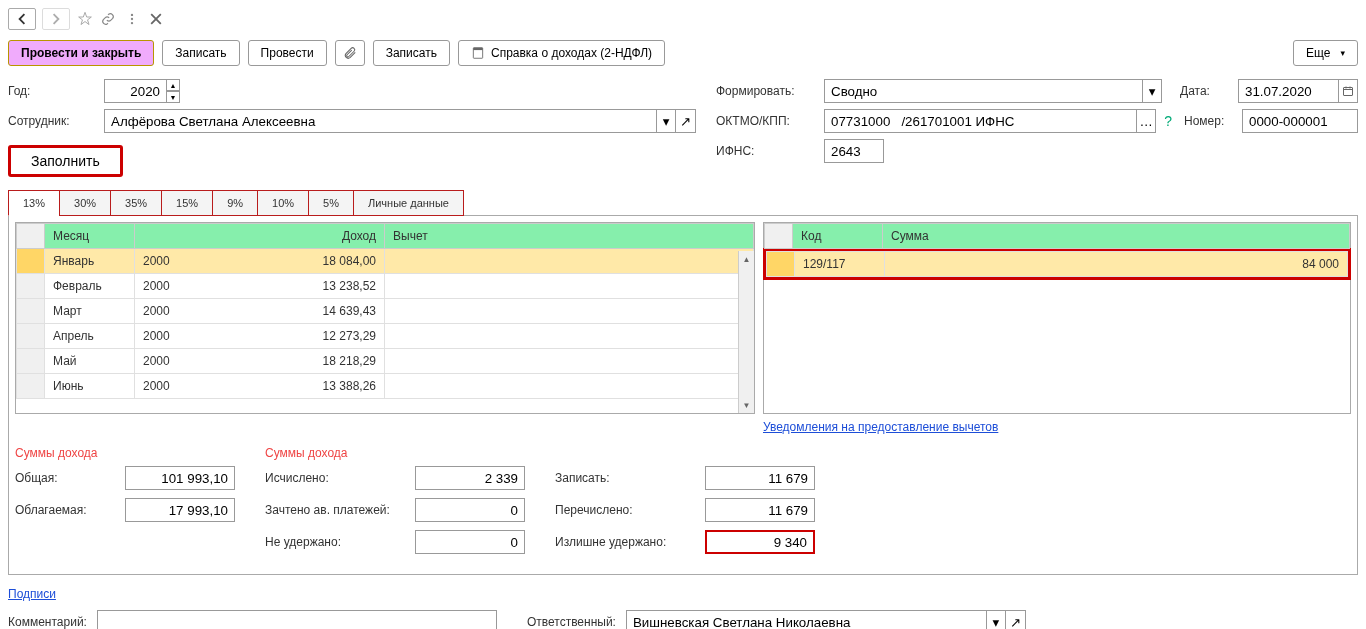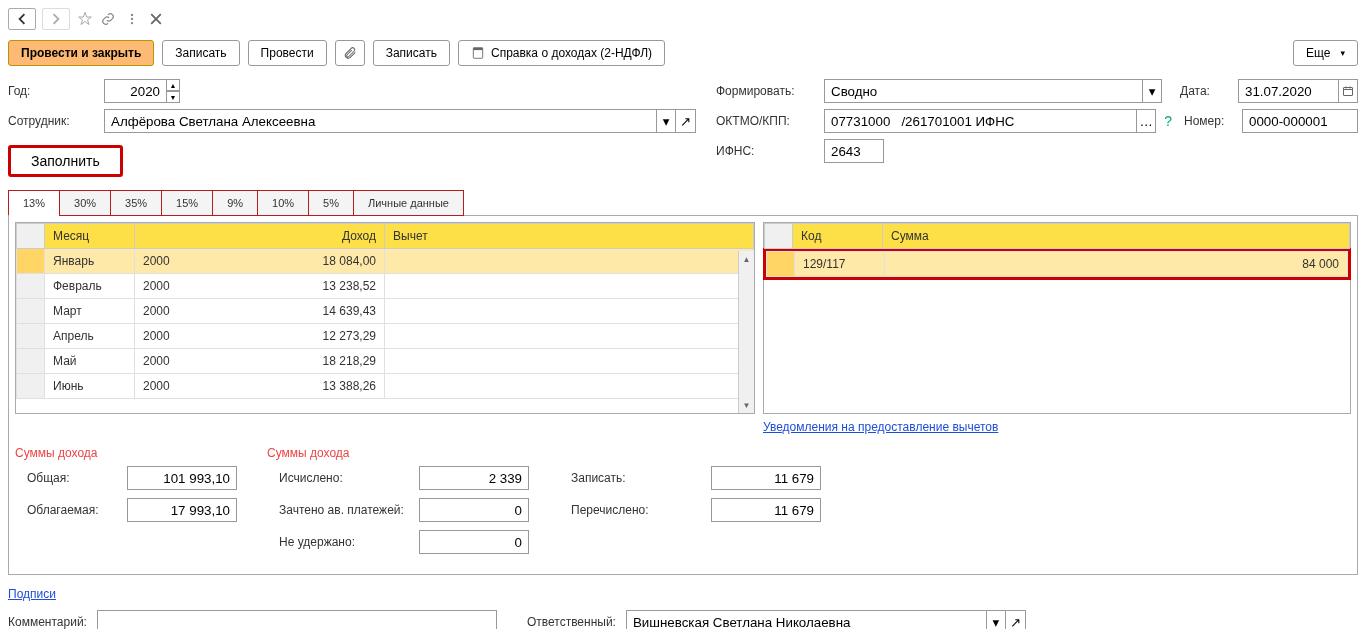--- a/index.html
+++ b/index.html
@@ -8,21 +8,21 @@
 .titlebar { display: flex; align-items: center; gap: 6px; padding: 4px 0 8px; }
 .nav-btn { width: 28px; height: 22px; border: 1px solid #aaa; background: #fff; display: flex; align-items: center; justify-content: center; cursor: pointer; border-radius: 2px; }
 .nav-btn svg { width: 12px; height: 12px; }
 .star-icon { width: 18px; height: 18px; display: flex; align-items: center; justify-content: center; }
 .title-text { font-size: 18px; font-weight: normal; flex: 1; }
 .title-right { display: flex; gap: 8px; align-items: center; }
 .title-right .ico { width: 16px; height: 16px; display: flex; align-items: center; justify-content: center; cursor: pointer; }
 
 .toolbar { display: flex; align-items: center; gap: 8px; padding: 2px 0 10px; }
 .btn { height: 26px; padding: 0 12px; border: 1px solid #999; background: #fff; cursor: pointer; border-radius: 3px; font-size: 12px; display: flex; align-items: center; gap: 6px; }
-.btn-primary { background: #fdba74; border-color: #b89500; font-weight: bold; }
+.btn-primary { background: #f0abfc; border-color: #b89500; font-weight: bold; }
 .btn-icon { width: 30px; padding: 0; justify-content: center; }
 .toolbar-spacer { flex: 1; }
 .btn-more::after { content: "▾"; margin-left: 4px; font-size: 9px; }
 
 .form-row { display: flex; align-items: center; gap: 8px; padding: 3px 0; }
 .col-left { width: 688px; }
 .col-right { flex: 1; }
 .form-grid { display: flex; gap: 20px; }
 .lbl { width: 88px; }
 .input { height: 24px; border: 1px solid #999; padding: 0 6px; background: #fff; }
@@ -41,39 +41,39 @@
 .tab { padding: 6px 14px; border: 1px solid #b91c1c; background: #f4f4f4; cursor: pointer; margin-right: -1px; font-size: 11px; }
 .tab.active { background: #fff; border-bottom-color: #fff; }
 
 .panel { border: 1px solid #aaa; padding: 6px; margin-top: -1px; }
 .tables-row { display: flex; gap: 8px; align-items: stretch; }
 .tbl-wrap { border: 1px solid #aaa; }
 .tbl-left { width: 740px; height: 192px; overflow: hidden; position: relative; }
 .tbl-right { flex: 1; height: 192px; position: relative; }
 
 table { border-collapse: collapse; width: 100%; font-size: 12px; }
-th { background: #fde047; border: 1px solid #ccc; padding: 5px 8px; text-align: left; font-weight: normal; }
+th { background: #86efac; border: 1px solid #ccc; padding: 5px 8px; text-align: left; font-weight: normal; }
 td { border: 1px solid #e0e0e0; padding: 5px 8px; }
 .tbl-left td:nth-child(3), .tbl-left th:nth-child(3) { text-align: right; }
 .tbl-right td:nth-child(3) { text-align: right; }
 tr.sel td { background: #ffe9a8; }
 tr.sel td:first-child { background: #ffd666; }
 .row-marker { width: 28px; background: #f0f0f0 !important; }
 tr.sel .row-marker { background: #ffd666 !important; }
 .scrollbar { position: absolute; right: 0; top: 28px; bottom: 0; width: 16px; background: #f0f0f0; border-left: 1px solid #ccc; }
 .scroll-arrow { height: 16px; display: flex; align-items: center; justify-content: center; font-size: 8px; color: #666; cursor: pointer; }
 .tbl-right-inner { border: 3px solid #c00; margin: -1px; }
 
 .link { color: #1d4ed8; text-decoration: underline; cursor: pointer; font-size: 12px; }
 .link-row { padding: 6px 0; }
 
 .sums { display: flex; gap: 30px; padding: 6px 0; }
 .sum-col { }
 .sum-head { color: #ef4444; margin-bottom: 6px; }
-.sum-line { display: flex; align-items: center; gap: 10px; margin-bottom: 8px; margin-left: 12px; }
+.sum-line { display: flex; align-items: center; gap: 20px; margin-bottom: 8px; }
 .sum-line .lbl2 { width: 90px; }
 .sum-line .lbl3 { width: 130px; }
 .sum-line .input { width: 110px; text-align: right; }
 .sum-line .input.hl { border: 2px solid #c00; }
 
 .footer { padding-top: 6px; }
 .footer .form-row { gap: 10px; }
 </style>
 </head>
 <body>
@@ -358,20 +358,24 @@
     <div class="sum-col">
       <div class="sum-head">&nbsp;</div>
       <div class="sum-line">
           <span class="lbl3">Записать:</span>
           <input class="input" value="11 679" style="">
         </div>
       <div class="sum-line">
           <span class="lbl3">Перечислено:</span>
           <input class="input" value="11 679" style="">
         </div>
+      <div class="sum-line">
+          <span class="lbl3">Излишне удержано:</span>
+          <input class="input hl" value="9 340" style="">
+        </div>
     </div>
   </div>
 </div>
 
 <div class="footer">
   <div class="link-row"><span class="link">Подписи</span></div>
   <div class="form-row">
     <span>Комментарий:</span>
     <input class="input" style="width: 400px;" value="">
     <span style="margin-left:20px">Ответственный:</span>

